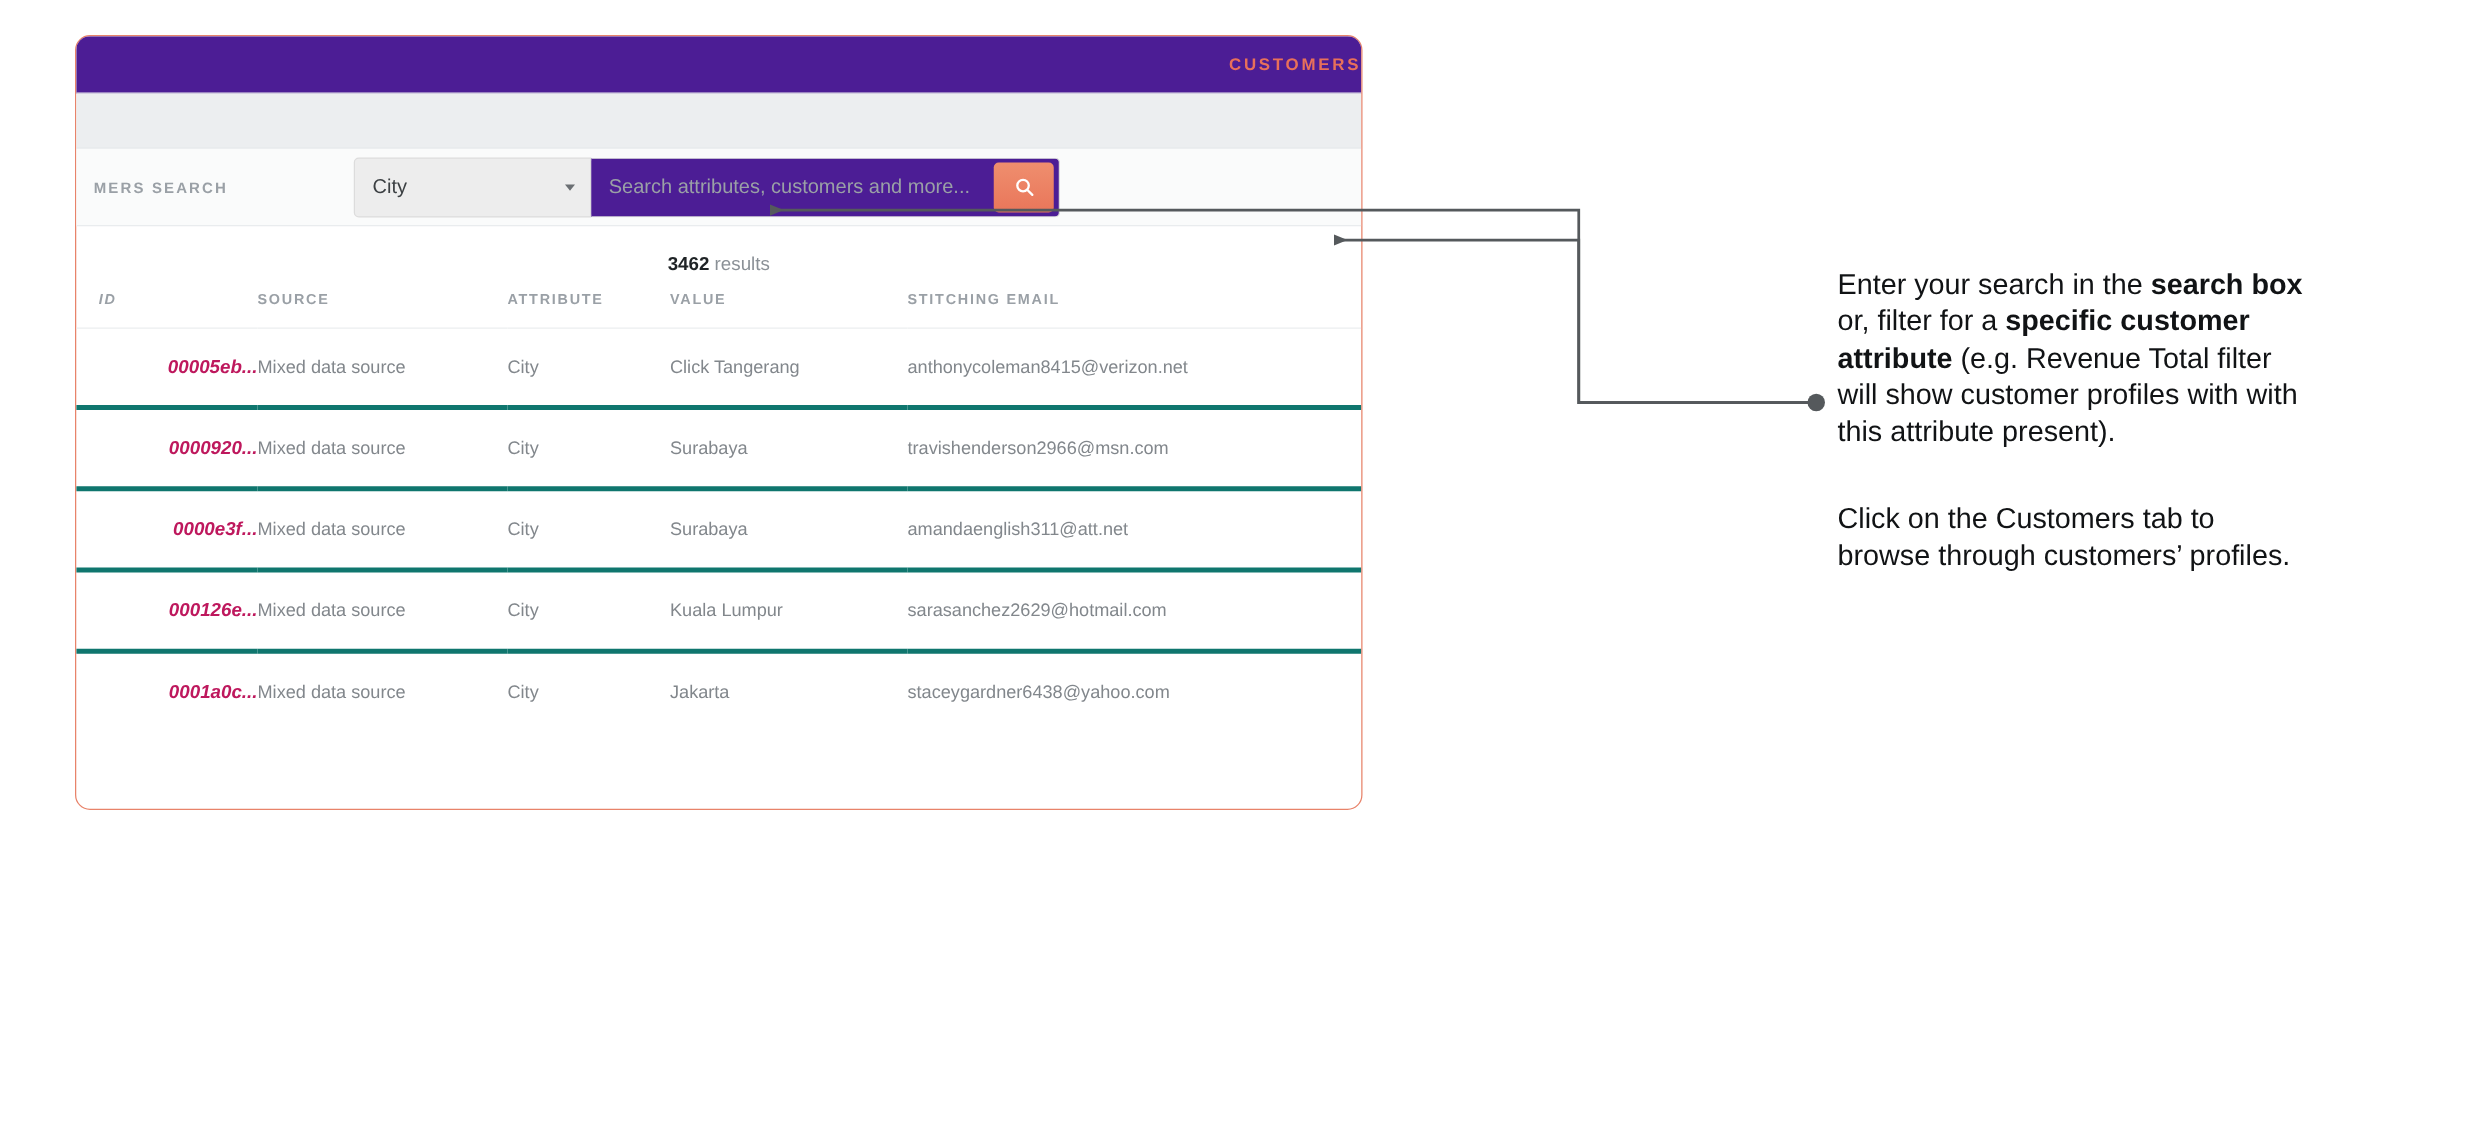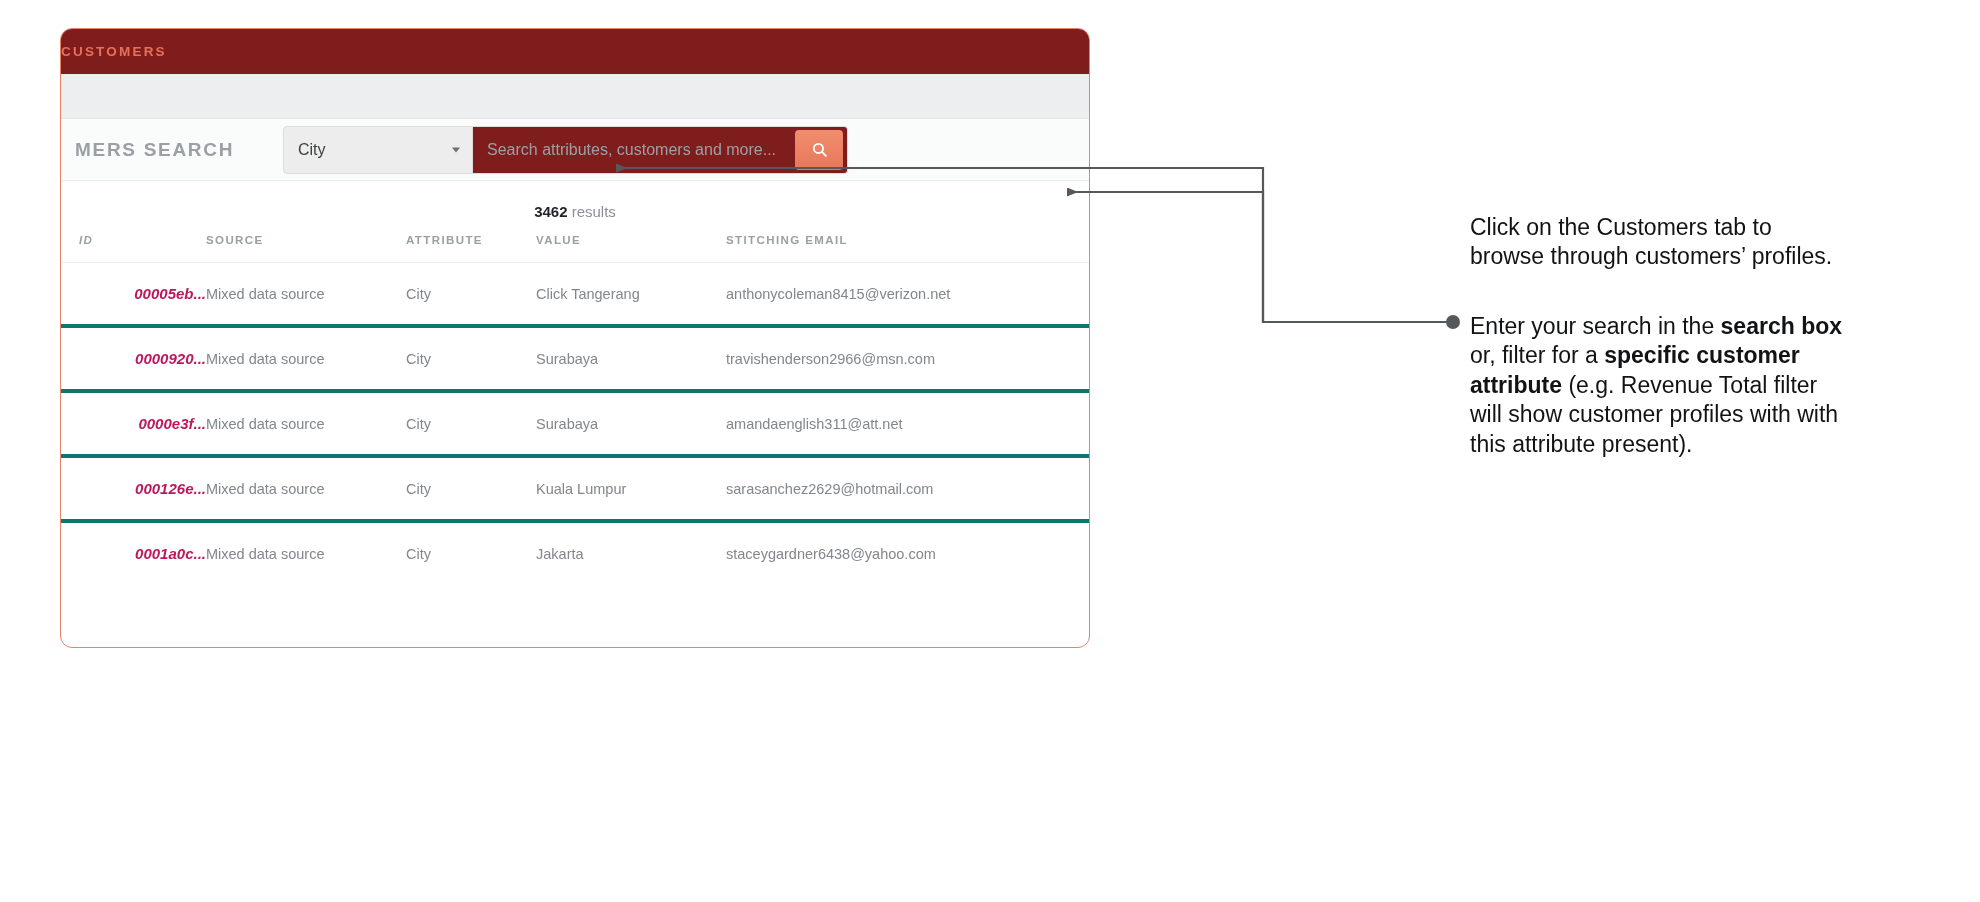--- a/index.html
+++ b/index.html
@@ -21,23 +21,23 @@
     border:1.5px solid #e8836a;
     border-radius:12px;
     background:#ffffff;
     overflow:hidden;
     box-sizing:border-box;
   }
 
   
   .shot-header{
     height:46px;
-    background:#7f1d1d;
+    background:#4c1d95;
     border-bottom:1px solid #e9ecee;
-    display:flex;align-items:center;justify-content:flex-start;
+    display:flex;align-items:center;justify-content:flex-end;
     box-sizing:border-box;
   }
   .shot-header .title{
     color:#e8705a;
     font-size:13.5px;
     font-weight:700;
     letter-spacing:2.2px;
   }
 
   
@@ -55,21 +55,21 @@
     border-bottom:1px solid #e9ecee;
     display:flex;align-items:center;
     box-sizing:border-box;
     position:relative;
   }
   .search-label{
     position:absolute;
     left:14px; top:50%;
     transform:translateY(-50%);
     color:#9aa0a6;
-    font-size:19px;
+    font-size:12px;
     font-weight:700;
     letter-spacing:1.7px;
     white-space:nowrap;
     text-align:center;
   }
   .search-controls{
     position:absolute;
     left:222px; top:50%;
     transform:translateY(-50%);
     display:flex;align-items:stretch;
@@ -88,21 +88,21 @@
   .attr-select .caret{
     position:absolute;right:12px;top:50%;
     transform:translateY(-50%);
     width:0;height:0;
     border-left:4.5px solid transparent;
     border-right:4.5px solid transparent;
     border-top:5px solid #6b6f73;
   }
   .search-box{
     width:375px;height:48px;
-    background:#7f1d1d;
+    background:#4c1d95;
     border:1px solid #dcdcdc;
     border-left:none;
     border-radius:0 4px 4px 0;
     display:flex;align-items:center;
     padding:0 14px;
     box-sizing:border-box;
     font-size:16px;color:#9aa0a6;
     position:relative;
   }
   .search-btn{
@@ -286,15 +286,15 @@
 
   <path d="M 1453,322 L 1263,322 L 1263,168 L 617,168" fill="none" stroke="#55595c" stroke-width="2.2" marker-end="url(#arrowhead)"></path>
 
   <path d="M 1453,322 L 1263,322 L 1263,192 L 1068,192" fill="none" stroke="#55595c" stroke-width="2.2" marker-end="url(#arrowhead)"></path>
 
   <line x1="1263" y1="322" x2="1453" y2="322" stroke="#55595c" stroke-width="2.2"></line>
   <circle cx="1453" cy="322" r="7" fill="#55595c"></circle>
 </svg>
 
 <div class="notes">
+  <p class="note" id="note-1"><span>Enter your search in the </span><b>search box</b><span> or, filter for a </span><b>specific customer attribute</b><span> (e.g. Revenue Total filter will show customer profiles with with this attribute present).</span></p>
   <p class="note" id="note-0"><span>Click on the Customers tab to browse through customers’ profiles.</span></p>
-  <p class="note" id="note-1"><span>Enter your search in the </span><b>search box</b><span> or, filter for a </span><b>specific customer attribute</b><span> (e.g. Revenue Total filter will show customer profiles with with this attribute present).</span></p>
 </div>
 
 </body></html>

